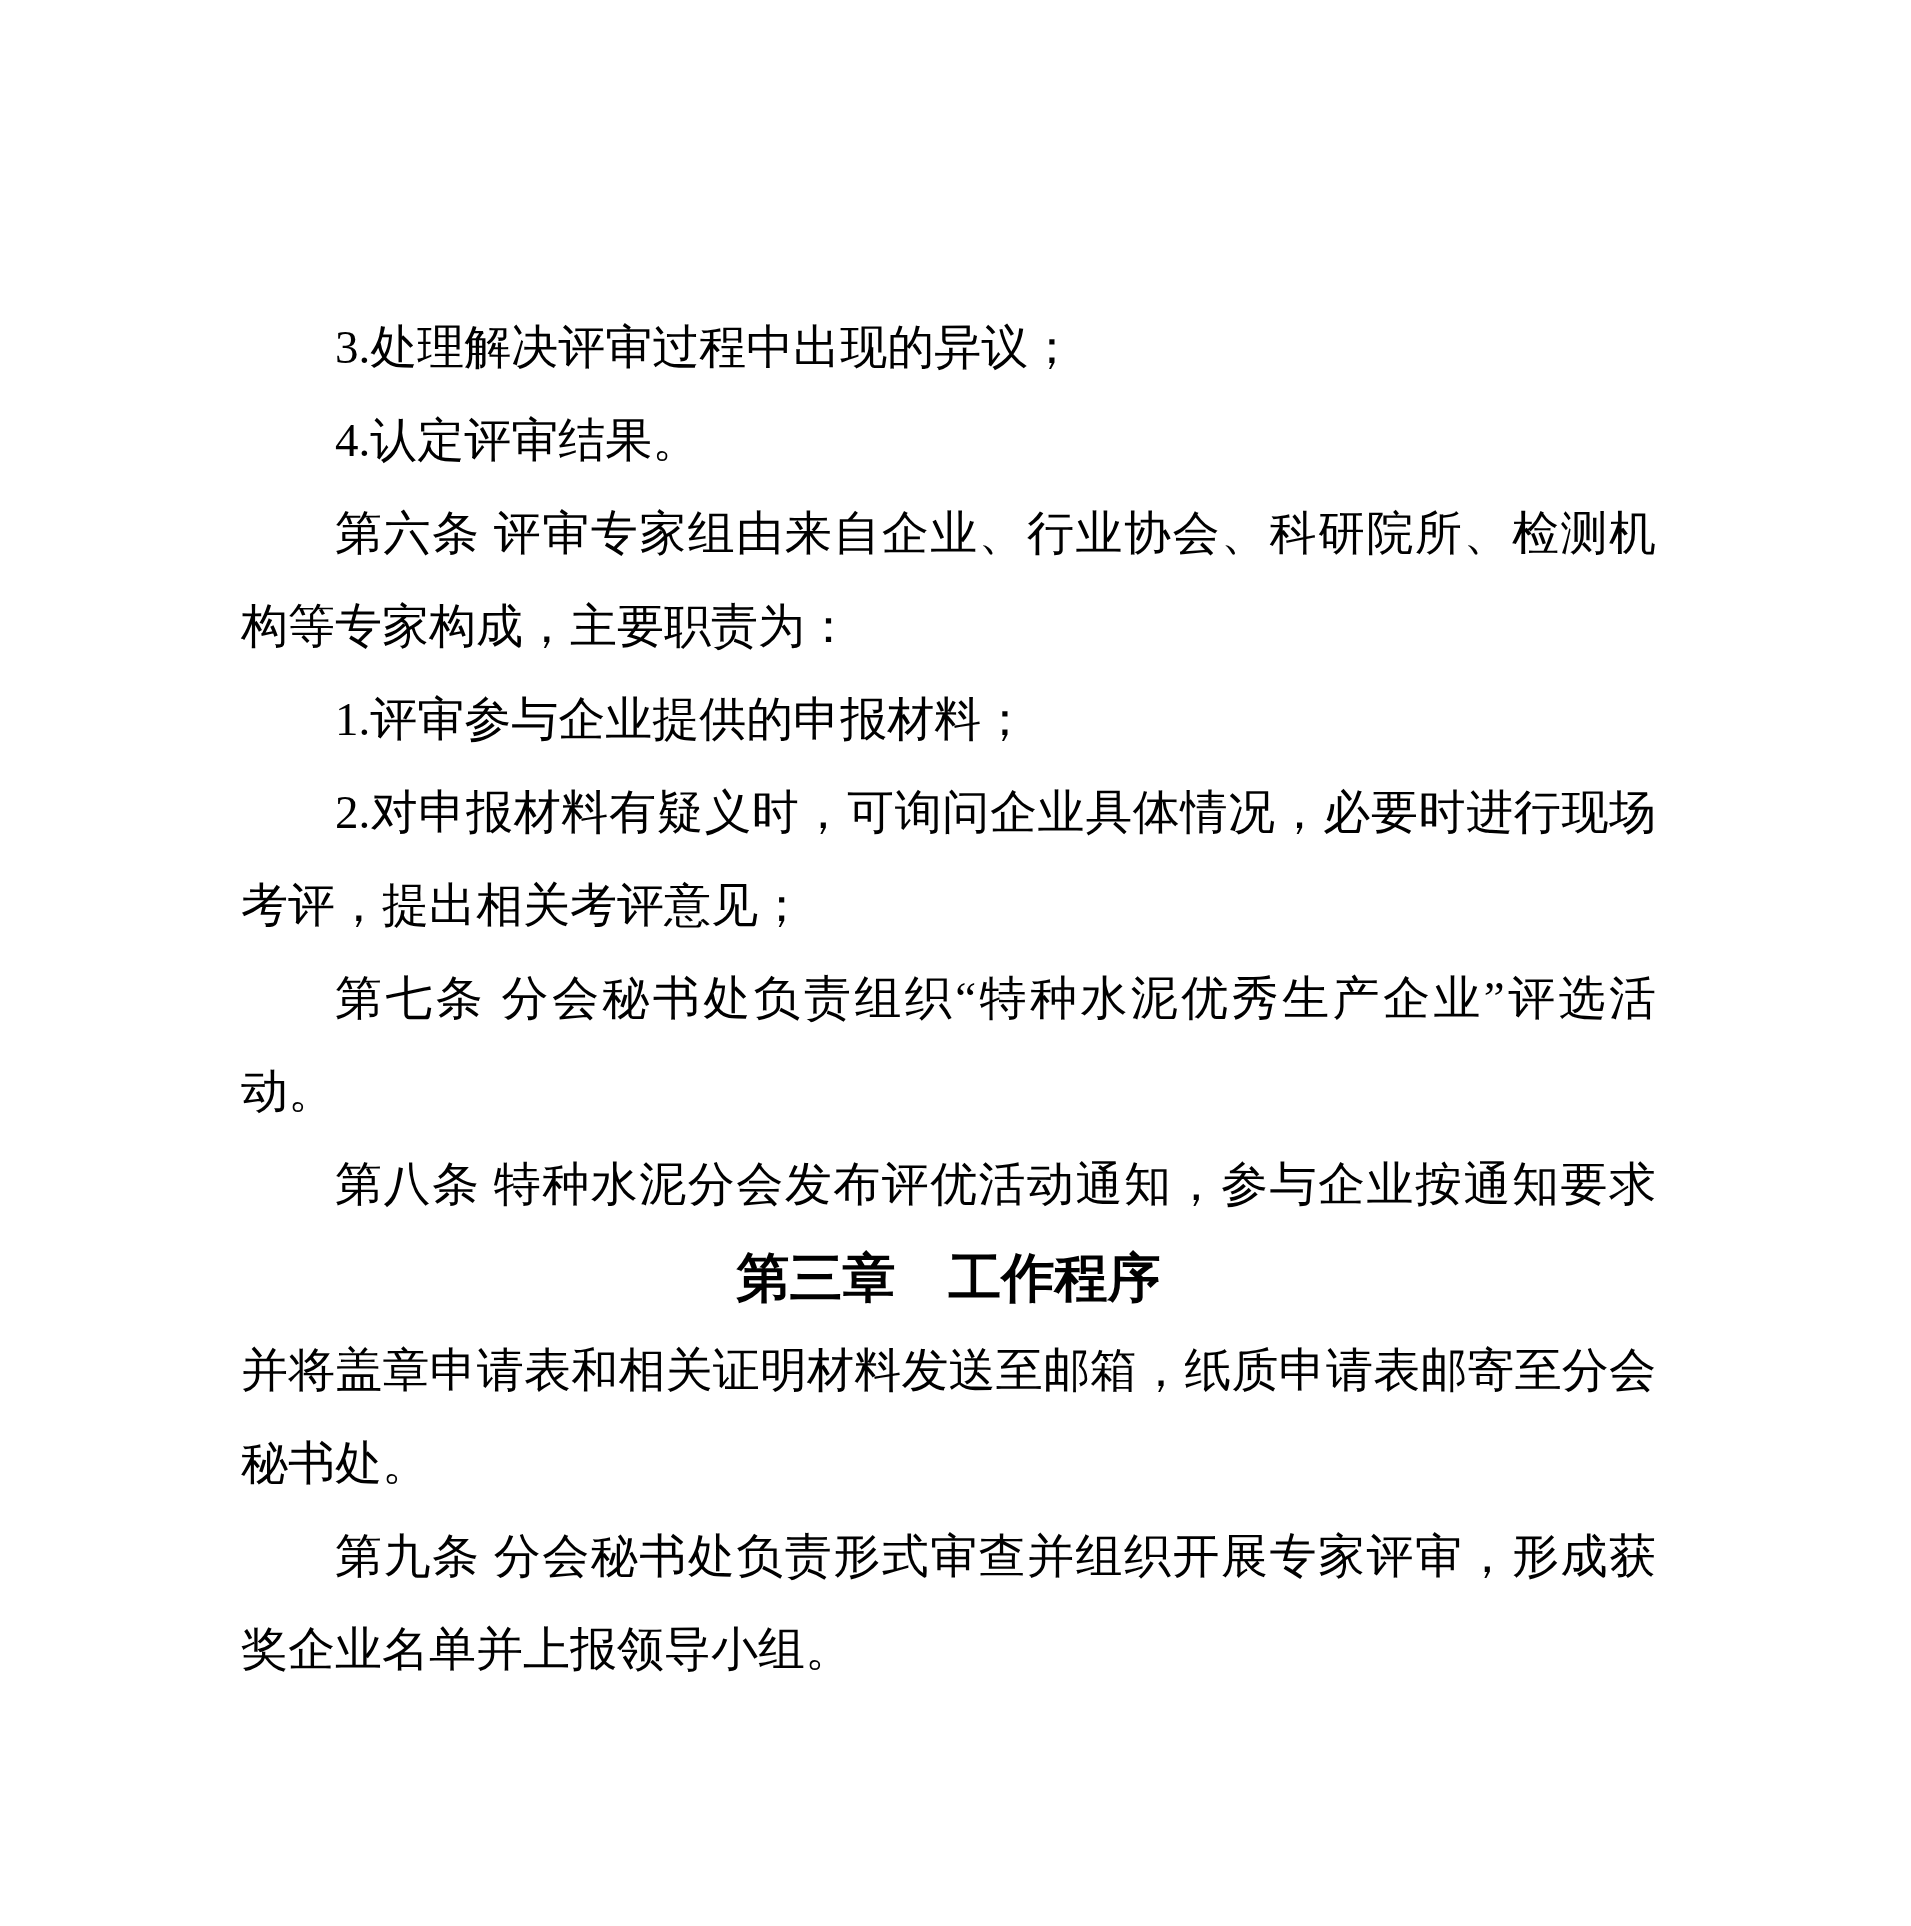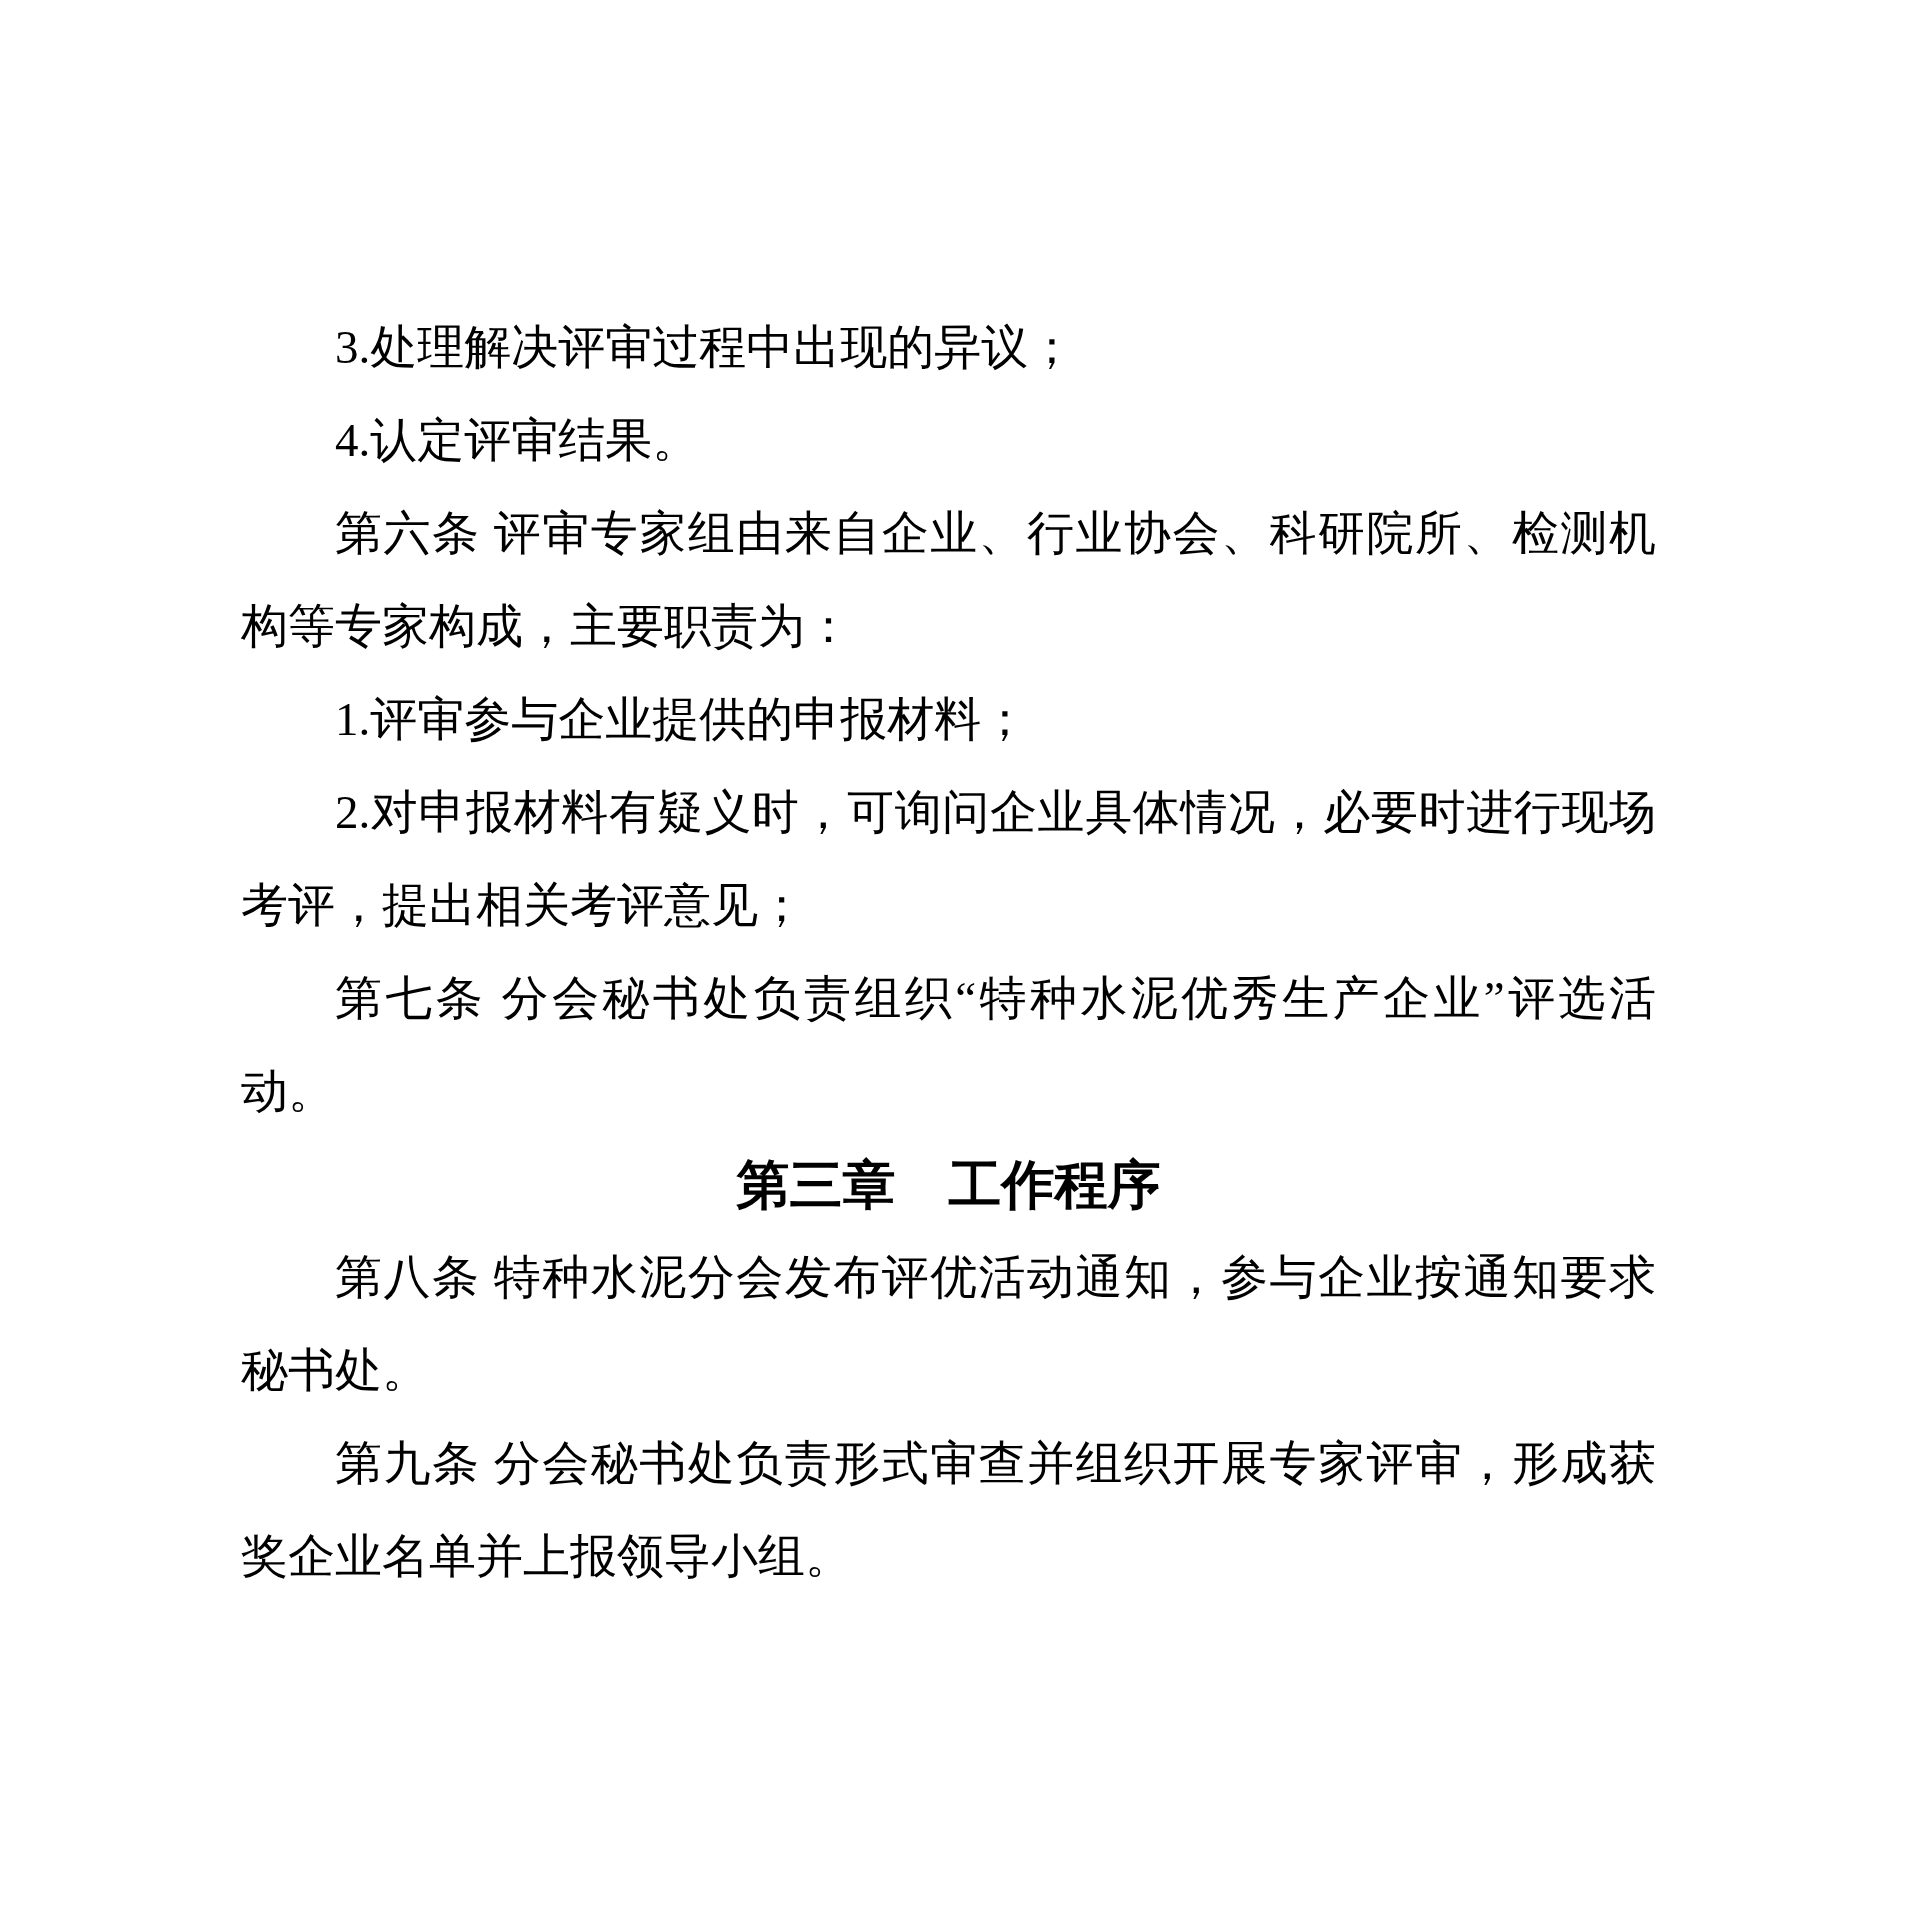--- a/index.html
+++ b/index.html
@@ -56,22 +56,23 @@
   <div class="textblock">
     <div class="ln ind">3.处理解决评审过程中出现的异议；</div>
     <div class="ln ind">4.认定评审结果。</div>
     <div class="ln ind fill">第六条 评审专家组由来自企业、行业协会、科研院所、检测机</div>
     <div class="ln">构等专家构成，主要职责为：</div>
     <div class="ln ind">1.评审参与企业提供的申报材料；</div>
     <div class="ln ind fill">2.对申报材料有疑义时，可询问企业具体情况，必要时进行现场</div>
     <div class="ln">考评，提出相关考评意见；</div>
     <div class="ln ind fill">第七条 分会秘书处负责组织“特种水泥优秀生产企业”评选活</div>
     <div class="ln">动。</div>
+    <div class="ln ind fill">第八条 特种水泥分会发布评优活动通知，参与企业按通知要求</div>
     <div class="ln heading">第三章　工作程序</div>
-    <div class="ln ind fill">第八条 特种水泥分会发布评优活动通知，参与企业按通知要求</div>
+    <div class="ln fill">并将盖章申请表和相关证明材料发送至邮箱，纸质申请表邮寄至分会</div>
     <div class="ln">秘书处。</div>
     <div class="ln ind fill">第九条 分会秘书处负责形式审查并组织开展专家评审，形成获</div>
     <div class="ln">奖企业名单并上报领导小组。</div>
 
   </div>
 
 </div>
 
 
 </body></html>

